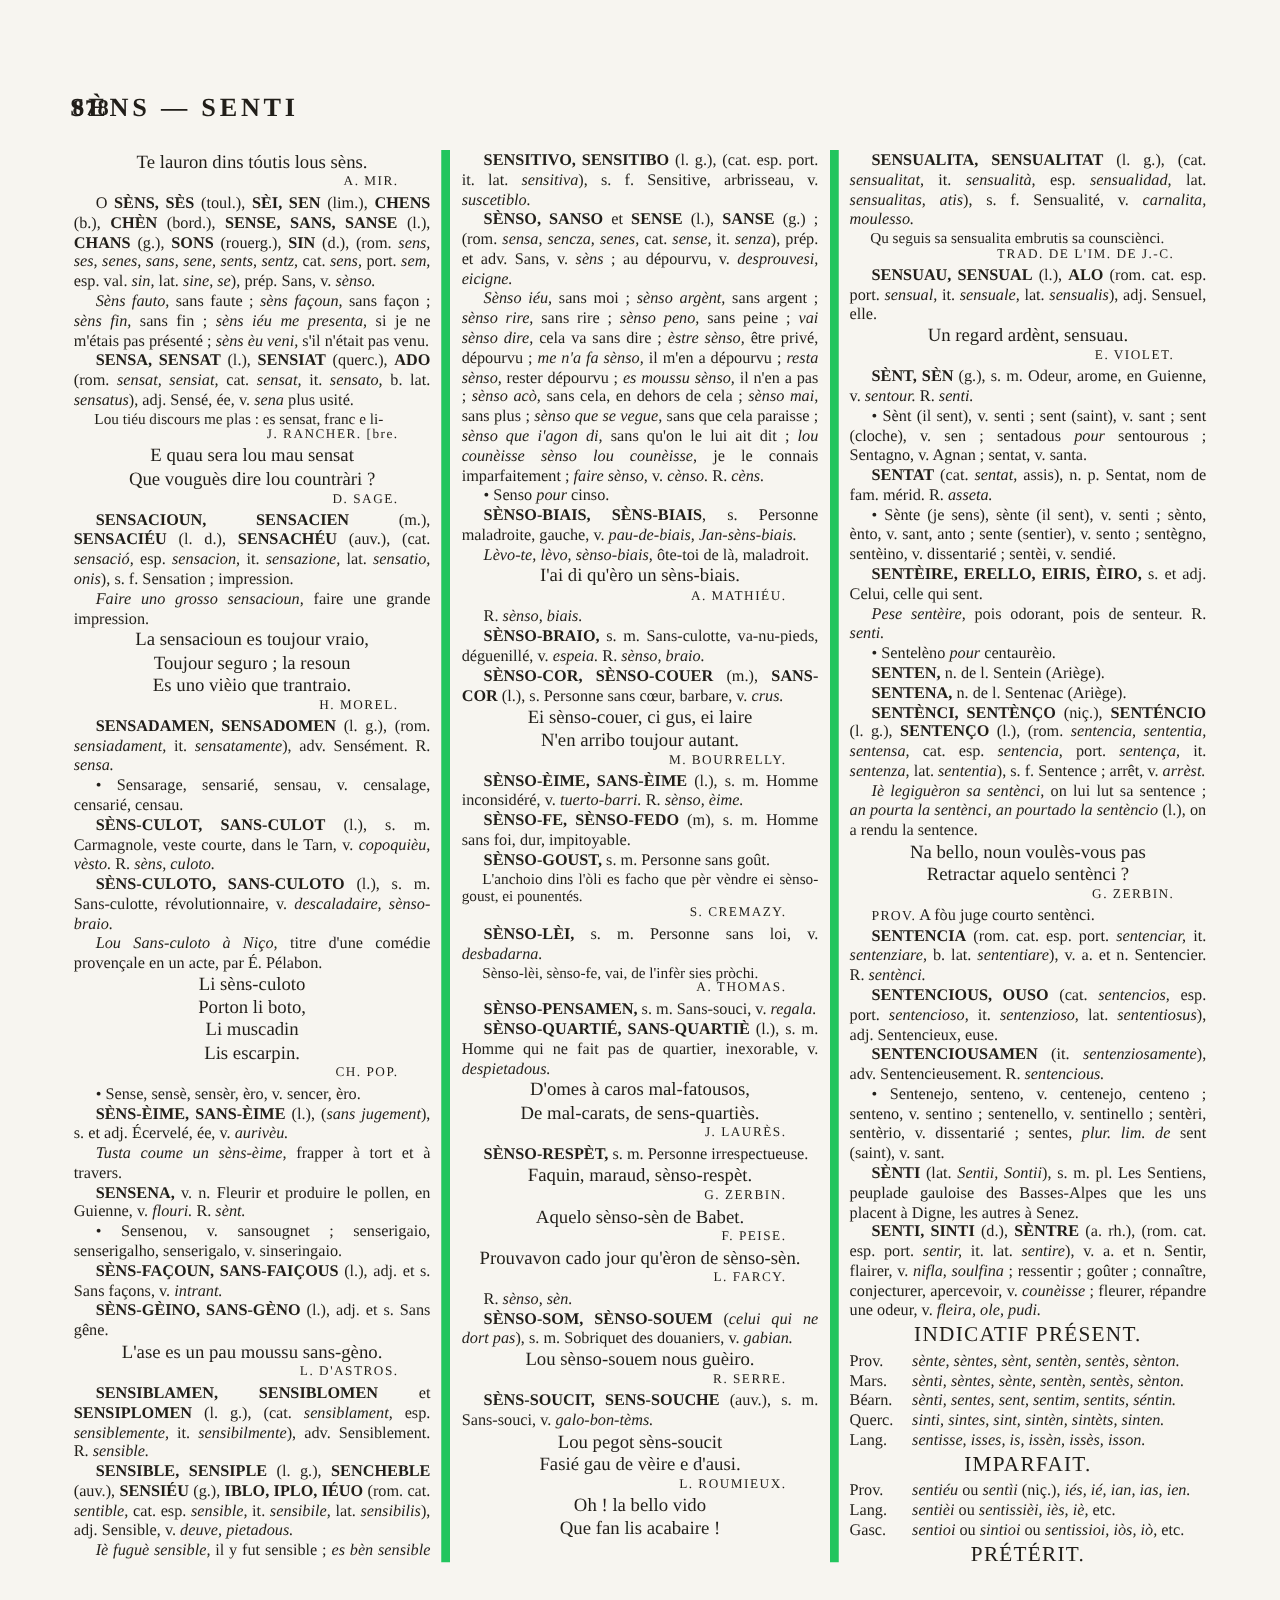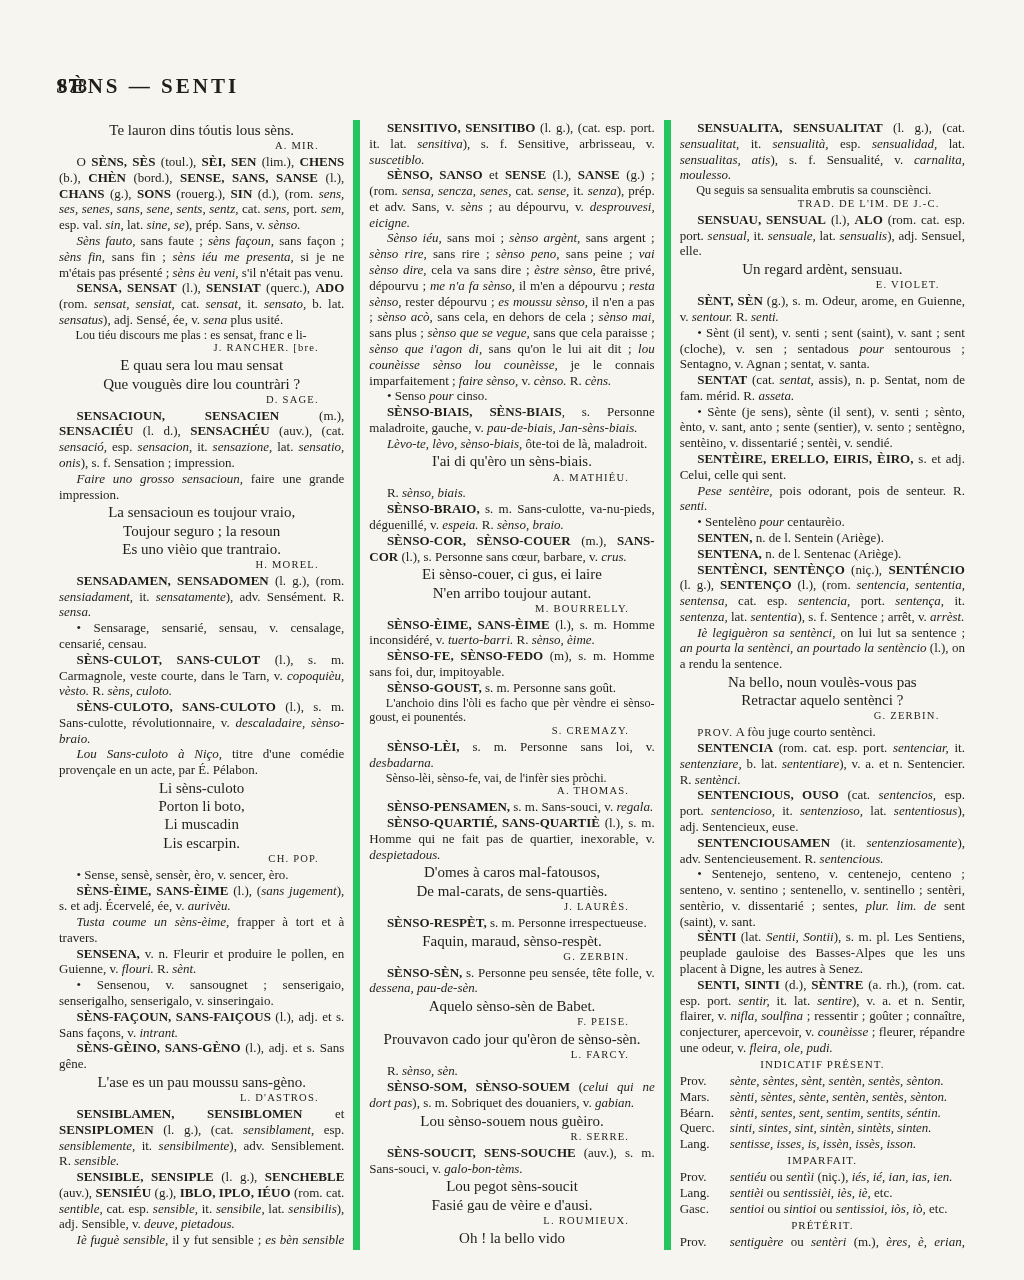--- a/index.html
+++ b/index.html
@@ -31,21 +31,21 @@
   .entry { margin: 0; text-indent: 1.35em; }
   .quote-para { margin: 0; font-size: 12.2px; text-indent: 1.35em; }
   .verse { margin: 1px 0; text-align: center; font-size: 15px; text-indent: 0; }
   .verse-line { text-indent: 0; }
   .attrib {
     margin: 0 0 1px 0; text-align: right; padding-right: 2.4em;
     font-size: 10.6px; letter-spacing: 1.2px;
   }
   .sechead {
     margin: 2px 0; text-align: center;
-    font-size: 11px; letter-spacing: 1px;
+    font-size: 17px; letter-spacing: 1px;
   }
   .conj { margin: 0; padding-left: 58px; text-indent: -58px; }
   .conj-label { display: inline-block; width: 50px; text-indent: 0; }
   .sg-b { font-weight: bold; }
   .sg-i { font-style: italic; }
   .sg-sc { font-size: 11px; letter-spacing: 1px; }
 </style>
 </head>
 <body>
 
@@ -140,21 +140,20 @@
         <div class="verse">
           <div class="verse-line">D'omes à caros mal-fatousos,</div>
           <div class="verse-line">De mal-carats, de sens-quartiès.</div>
         </div>
         <div class="attrib">J. LAURÈS.</div>
         <p class="entry"><span class="sg-b">SÈNSO-RESPÈT,</span><span class="sg-n"> s. m. Personne irrespectueuse.</span></p>
         <div class="verse">
           <div class="verse-line">Faquin, maraud, sènso-respèt.</div>
         </div>
         <div class="attrib">G. ZERBIN.</div>
-        <p class="entry"><span class="sg-b">SÈNSO-SÈN,</span><span class="sg-n"> s. Personne peu sensée, tête folle, v. </span><span class="sg-i">dessena, pau-de-sèn.</span></p>
         <div class="verse">
           <div class="verse-line">Aquelo sènso-sèn de Babet.</div>
         </div>
         <div class="attrib">F. PEISE.</div>
         <div class="verse">
           <div class="verse-line">Prouvavon cado jour qu'èron de sènso-sèn.</div>
         </div>
         <div class="attrib">L. FARCY.</div>
         <p class="entry"><span class="sg-n">R. </span><span class="sg-i">sènso, sèn.</span></p>
         <p class="entry"><span class="sg-b">SÈNSO-SOM, SÈNSO-SOUEM</span><span class="sg-n"> (</span><span class="sg-i">celui qui ne dort pas</span><span class="sg-n">), s. m. Sobriquet des douaniers, v. </span><span class="sg-i">gabian.</span></p>

